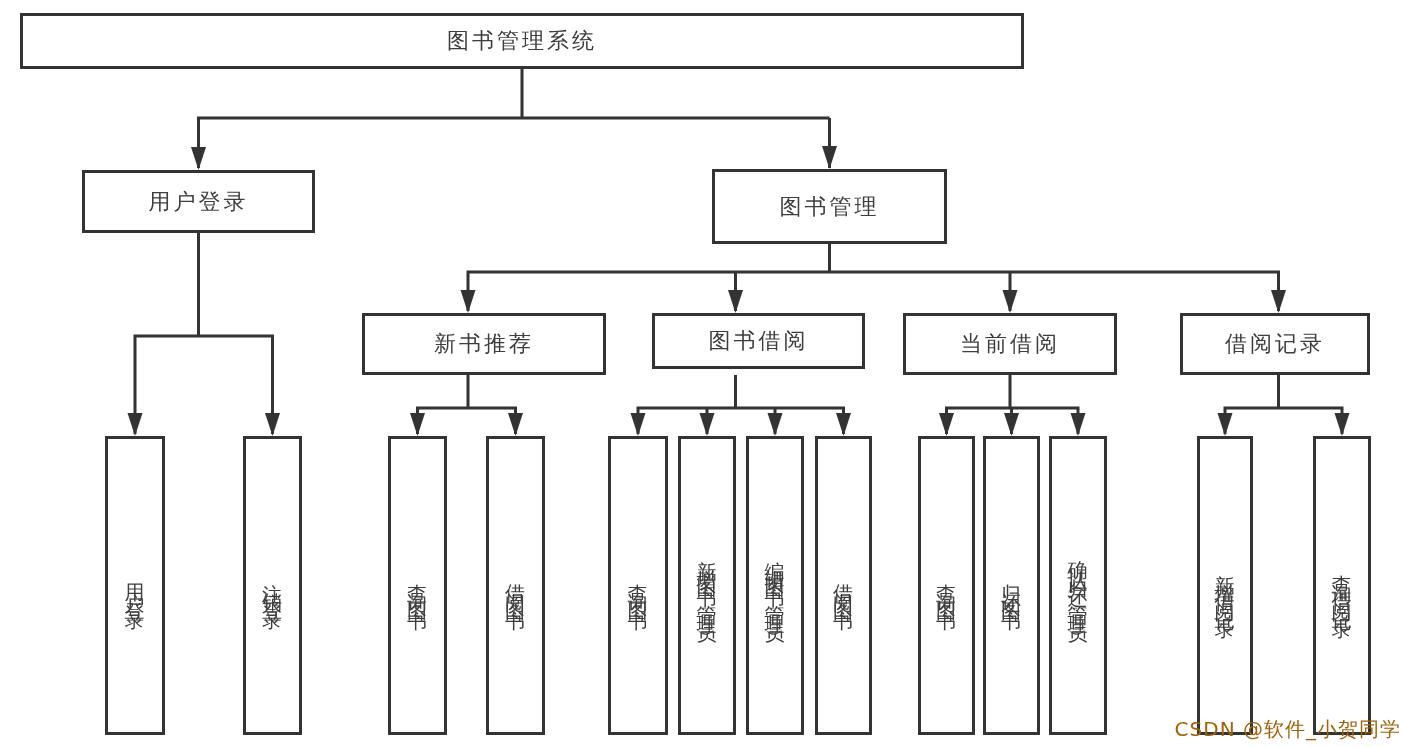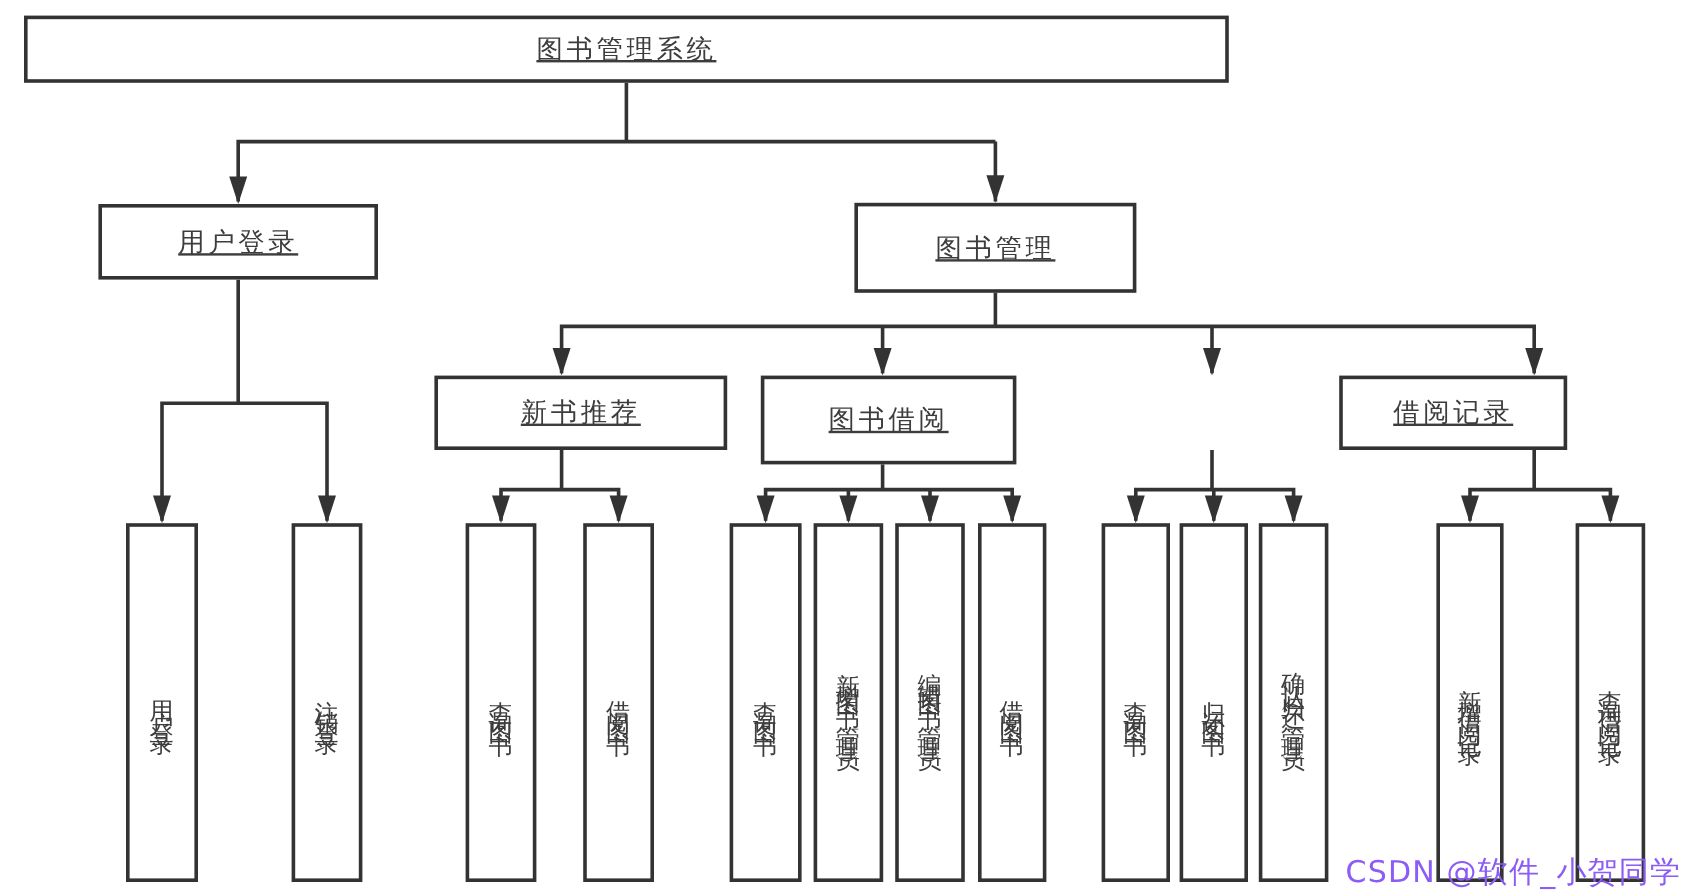--- a/index.html
+++ b/index.html
@@ -6,28 +6,28 @@
   .stage {
     position:relative; width:1405px; height:747px; background:#ffffff;
     font-family:"DejaVu Sans","Liberation Sans",sans-serif; overflow:hidden;
   }
   svg.connectors { position:absolute; left:0; top:0; width:1405px; height:747px; }
   .box {
     position:absolute; box-sizing:border-box; background:#ffffff;
     border:3px solid #333333; display:flex; align-items:center; justify-content:center;
     color:#3d3d3d;
   }
-  .box.h .lbl { font-size:22px; letter-spacing:3px; white-space:nowrap;text-decoration:underline; }
+  .box.h .lbl { font-size:22px; letter-spacing:3px; white-space:nowrap; }
   .box.v .lbl {
     writing-mode:vertical-rl; text-orientation:mixed;
     font-size:20px; letter-spacing:9px; line-height:1;
   }
   .watermark {
     position:absolute; right:4px; bottom:4px; z-index:5;
-    font-size:25px; color:#8b5cf6; letter-spacing:1px; white-space:nowrap;
+    font-size:20px; color:#a16207; letter-spacing:1px; white-space:nowrap;
   }
 </style>
 </head>
 <body>
 
 <div class="stage">
 
   <svg class="connectors" viewBox="0 0 1405 747" xmlns="http://www.w3.org/2000/svg">
     <defs>
       <polygon id="arrow" points="-7.5,-23 7.5,-23 0,0" fill="#333333"></polygon>
@@ -91,24 +91,27 @@
   <div class="box h" style="left:82px;top:170px;width:233px;height:63px">
     <span class="lbl">用户登录</span>
   </div>
   <div class="box h" style="left:712px;top:169px;width:235px;height:75px">
     <span class="lbl">图书管理</span>
   </div>
 
   <div class="box h" style="left:362px;top:313px;width:244px;height:62px">
     <span class="lbl">新书推荐</span>
   </div>
-  <div class="box h" style="left:634px;top:313px;width:213px;height:74px">
+  <div class="box h" style="left:652px;top:313px;width:213px;height:56px">
     <span class="lbl">图书借阅</span>
   </div>
-  <div class="box h" style="left:1116px;top:313px;width:190px;height:62px">
+  <div class="box h" style="left:903px;top:313px;width:214px;height:62px">
+    <span class="lbl">当前借阅</span>
+  </div>
+  <div class="box h" style="left:1180px;top:313px;width:190px;height:62px">
     <span class="lbl">借阅记录</span>
   </div>
 
   <div class="box v" style="left:105px;top:436px;width:60px;height:299px">
     <span class="lbl">用户登录</span>
   </div>
   <div class="box v" style="left:243px;top:436px;width:59px;height:299px">
     <span class="lbl">注销登录</span>
   </div>
 

